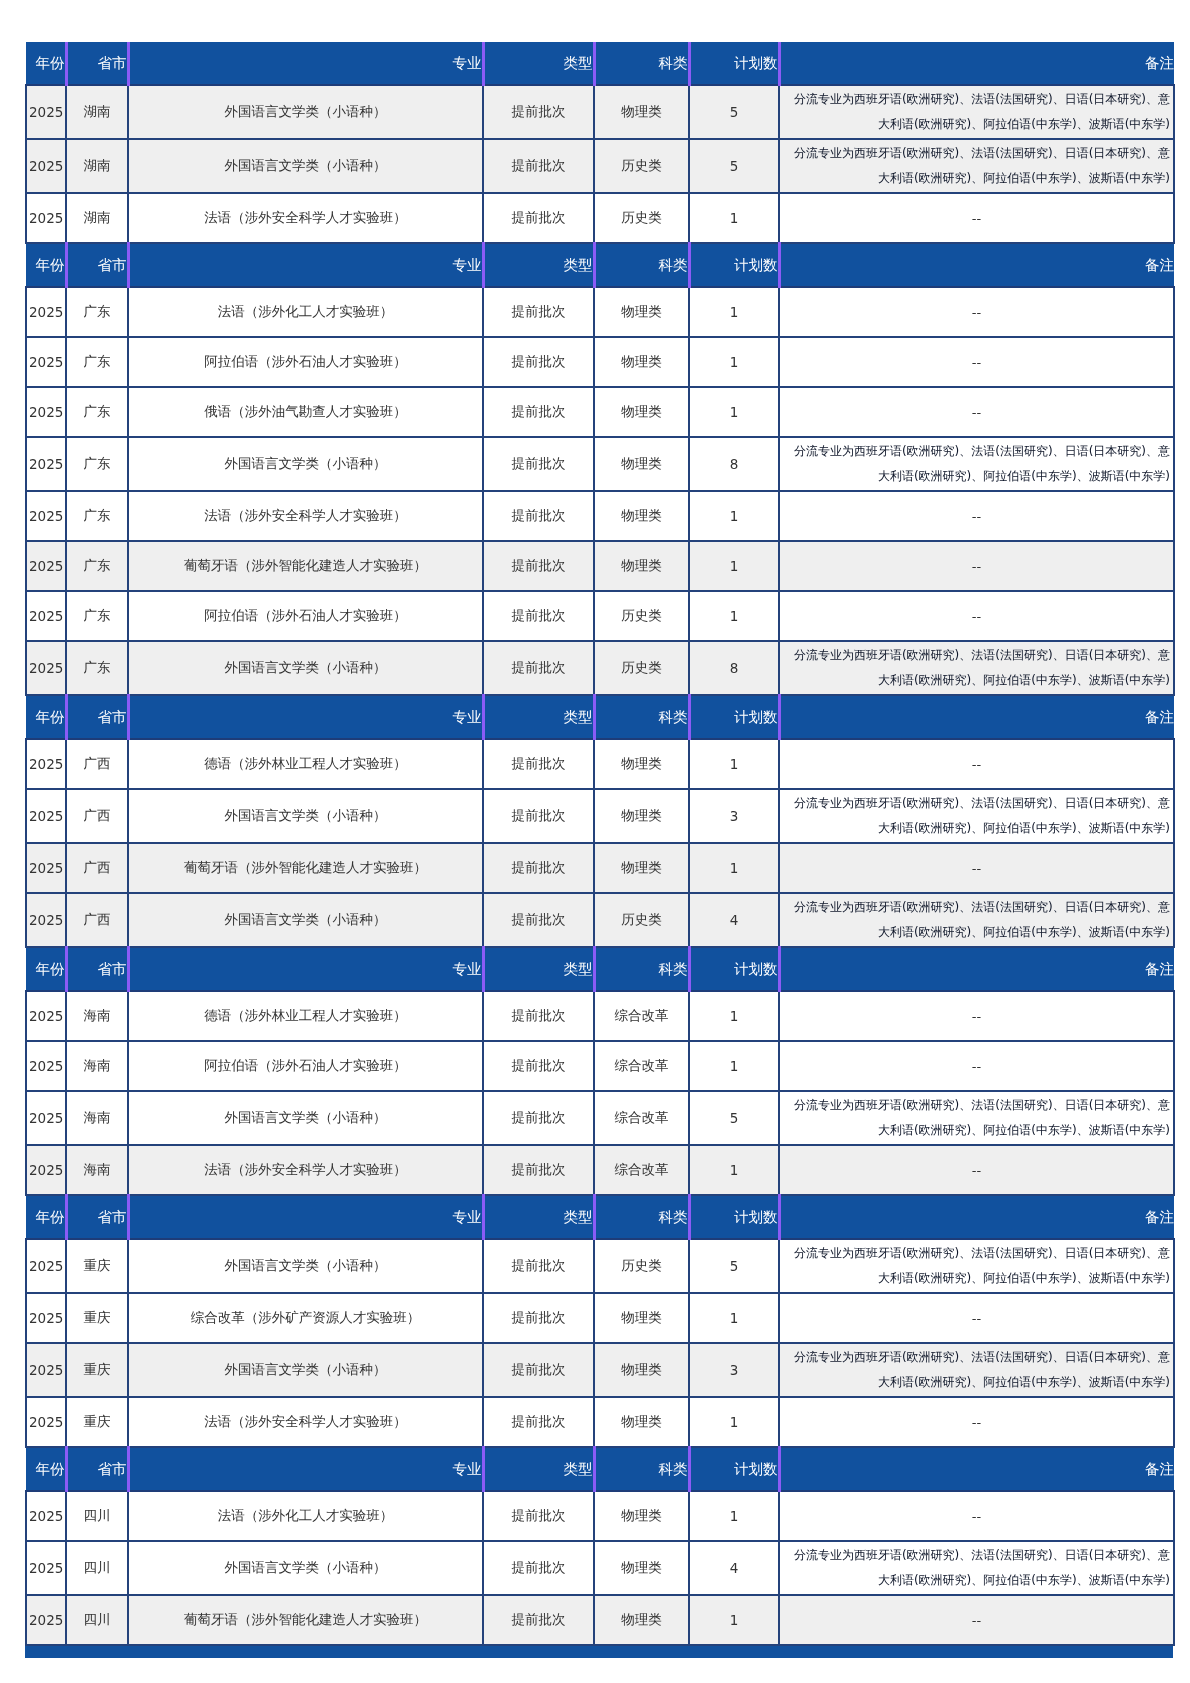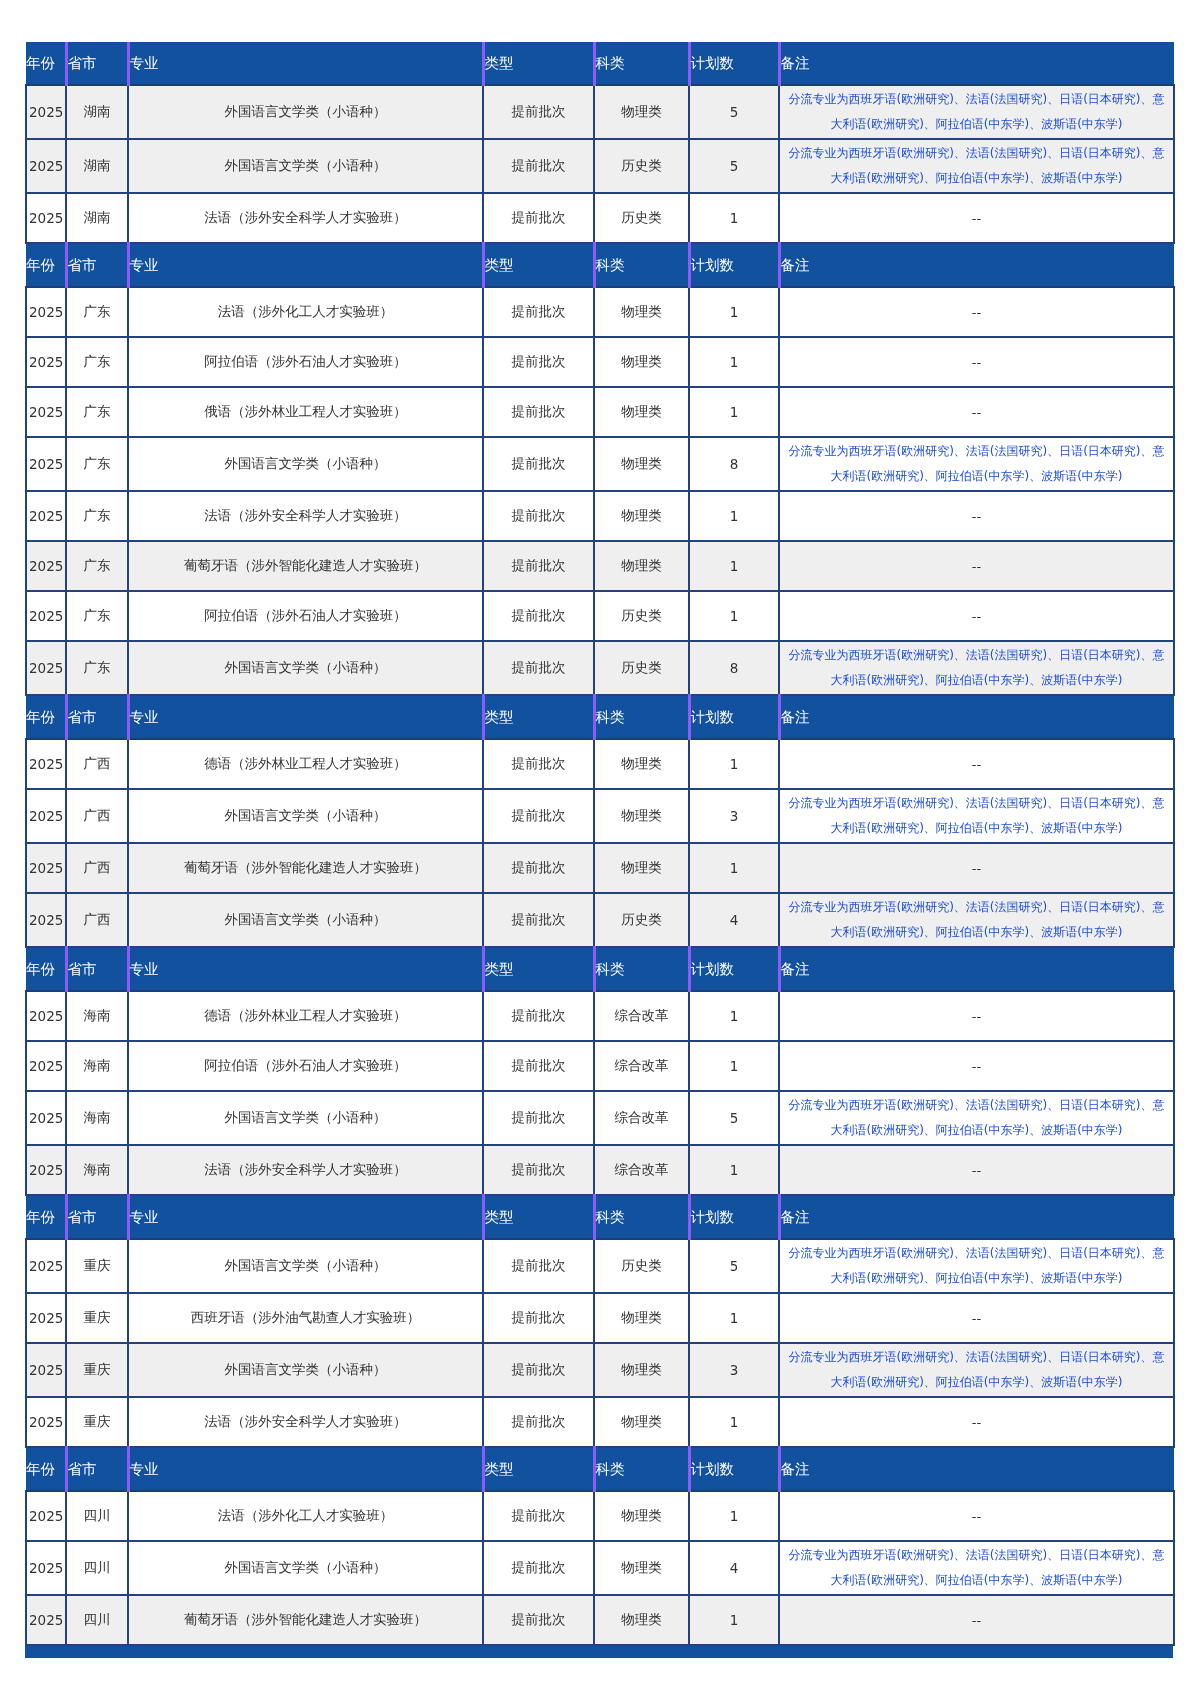--- a/index.html
+++ b/index.html
@@ -29,21 +29,21 @@
   col.c4 { width: 95px; }
   col.c5 { width: 90px; }
   col.c6 { width: 395px; }
 
   th {
     background: #11519e;
     color: #ffffff;
     font-size: 14.5px;
     font-weight: 400;
     height: 42px;
-    text-align: left;
+    text-align: right;
     vertical-align: middle;
     padding: 0;
     border: none;
     border-bottom: 2px solid #1e3c78;
   }
   th + th { border-left: 3px solid #8b5cf6; }
 
   td {
     border: 2px solid #24427b;
     height: 48px;
@@ -52,24 +52,24 @@
     color: #333333;
     font-size: 13.5px;
     background: #ffffff;
     padding: 0 2px;
     overflow: hidden;
   }
   tr.shaded td { background: #efefef; }
 
   td.remark-long {
     font-size: 12px;
-    text-align: center;
+    text-align: right;
     line-height: 25px;
     padding: 1px 3px;
-    color: #1d4ed8;
+    color: #0f172a;
   }
   td.remark-empty {
     text-align: center;
     font-size: 13px;
   }
   .bottom-header-sliver {
     width: 1148px;
     height: 12px;
     margin-left: 25px;
     background: #11519e;
@@ -149,21 +149,21 @@
           <td>广东</td>
           <td>阿拉伯语（涉外石油人才实验班）</td>
           <td>提前批次</td>
           <td>物理类</td>
           <td>1</td>
           <td class="remark-empty">--</td>
         </tr>
         <tr>
           <td>2025</td>
           <td>广东</td>
-          <td>俄语（涉外林业工程人才实验班）</td>
+          <td>俄语（涉外油气勘查人才实验班）</td>
           <td>提前批次</td>
           <td>物理类</td>
           <td>1</td>
           <td class="remark-empty">--</td>
         </tr>
         <tr>
           <td>2025</td>
           <td>广东</td>
           <td>外国语言文学类（小语种）</td>
           <td>提前批次</td>
@@ -311,21 +311,21 @@
           <td>重庆</td>
           <td>外国语言文学类（小语种）</td>
           <td>提前批次</td>
           <td>历史类</td>
           <td>5</td>
           <td class="remark-long">分流专业为西班牙语(欧洲研究)、法语(法国研究)、日语(日本研究)、意大利语(欧洲研究)、阿拉伯语(中东学)、波斯语(中东学)</td>
         </tr>
         <tr>
           <td>2025</td>
           <td>重庆</td>
-          <td>西班牙语（涉外油气勘查人才实验班）</td>
+          <td>综合改革（涉外矿产资源人才实验班）</td>
           <td>提前批次</td>
           <td>物理类</td>
           <td>1</td>
           <td class="remark-empty">--</td>
         </tr>
         <tr class="shaded">
           <td>2025</td>
           <td>重庆</td>
           <td>外国语言文学类（小语种）</td>
           <td>提前批次</td>

